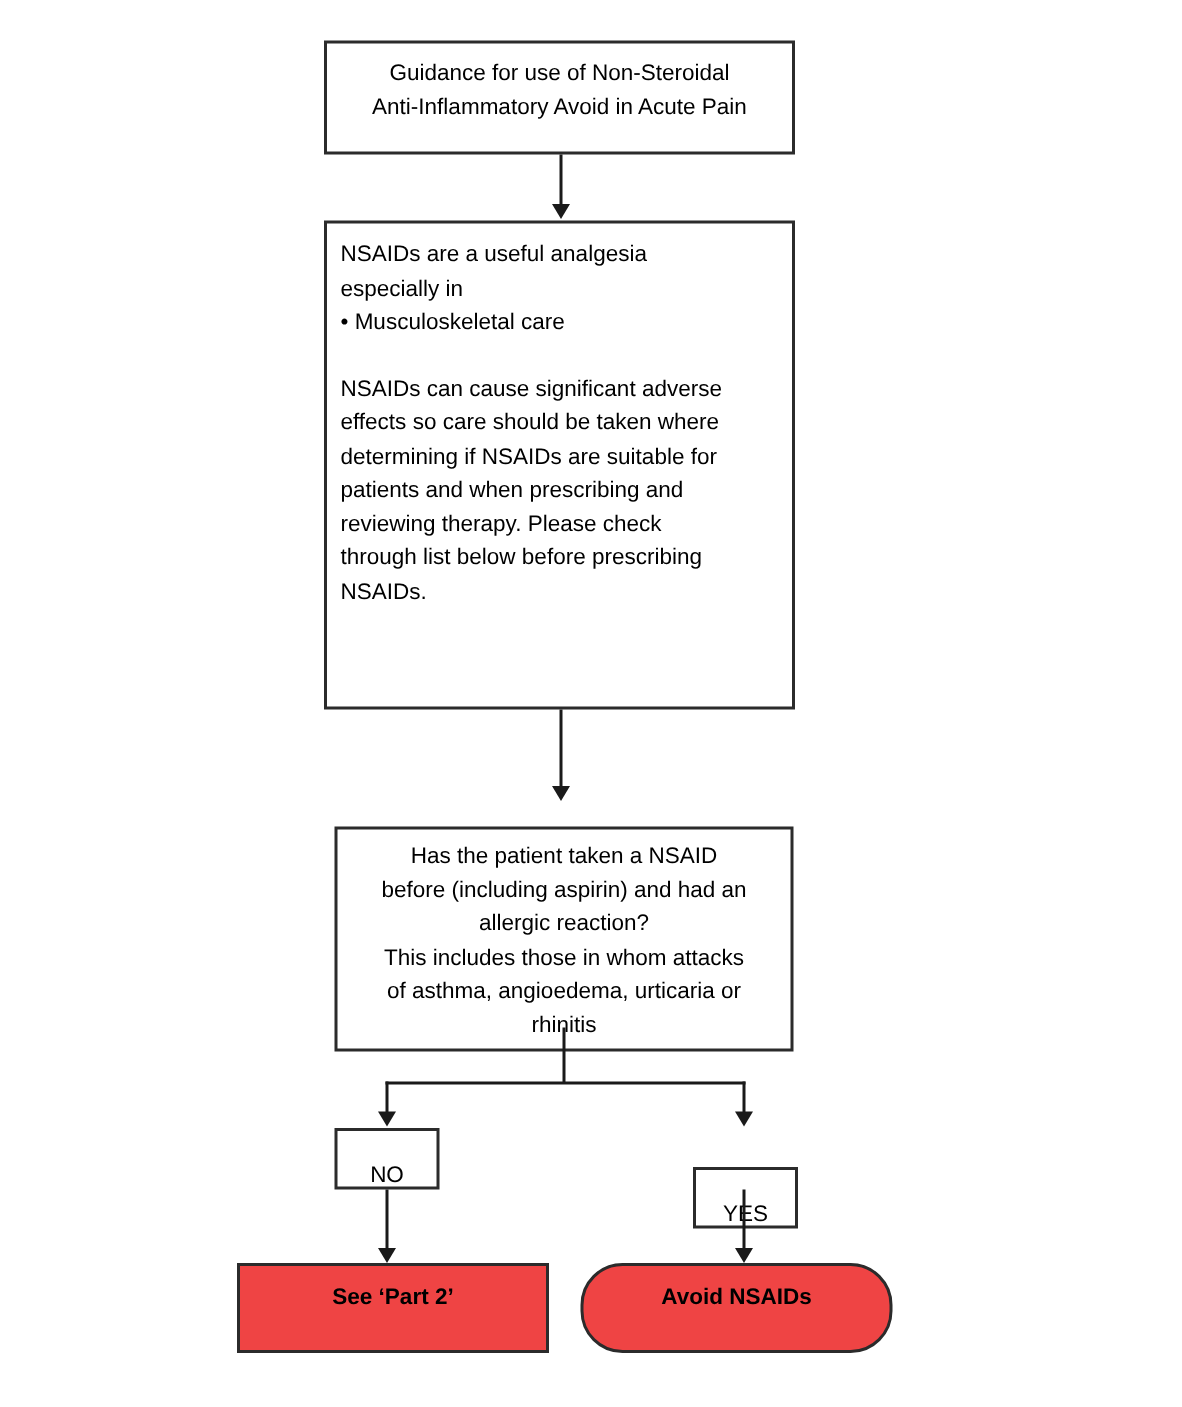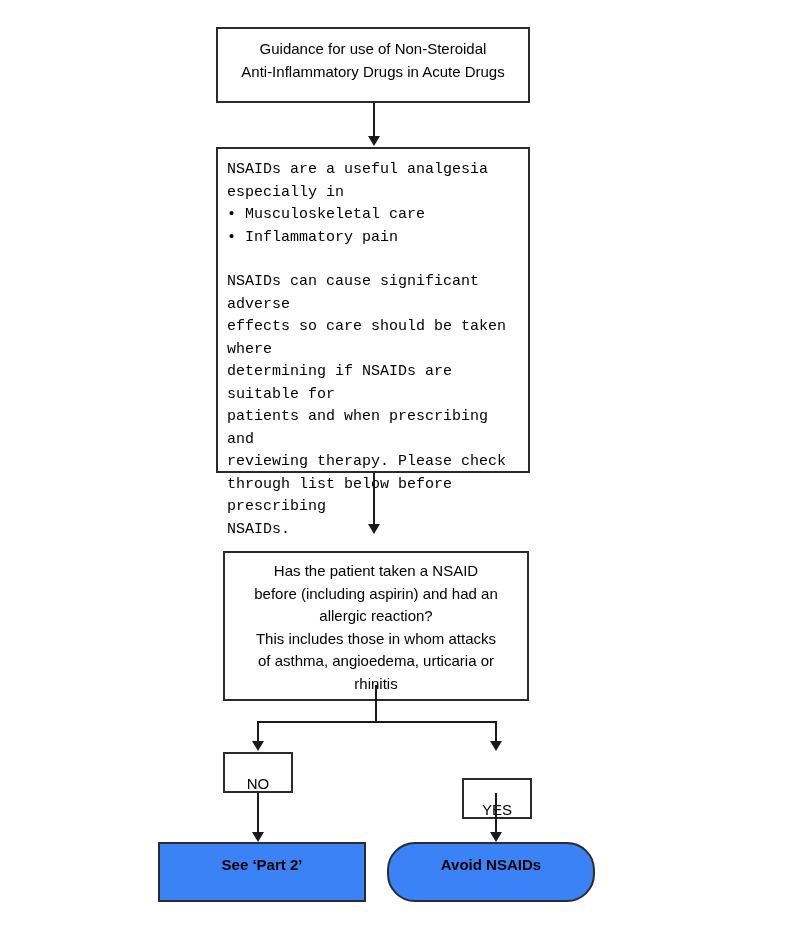--- a/index.html
+++ b/index.html
@@ -45,21 +45,21 @@
 
   
   #box-info {
     left: 216px;
     top: 147px;
     width: 314px;
     height: 326px;
     padding: 10px 8px 0 9px;
     text-align: left;
   }
-  #box-info .para { margin: 0; font-family: Liberation Mono, monospace; }
+  #box-info .para { margin: 0; }
   #box-info .gap { height: 22px; }
 
   
   #box-question {
     left: 223px;
     top: 535px;
     width: 306px;
     height: 150px;
     padding: 7px 6px 0 6px;
     text-align: center;
@@ -80,21 +80,21 @@
     padding-top: 20px;
   }
   #box-no  { left: 223px; top: 752px; }
   #box-yes { left: 462px; top: 752px; margin-top: 26px; }
 
   
   .outcome {
     position: absolute;
     box-sizing: border-box;
     border: 2px solid #2b2b2b;
-    background: #3b82f6;
+    background: #ef4444;
     height: 60px;
     font-size: 15px;
     font-weight: bold;
     line-height: 20px;
     text-align: center;
     padding-top: 11px;
   }
   #box-part2  { left: 158px; top: 842px; width: 208px; }
   #box-avoid  { left: 387px; top: 842px; width: 208px; border-radius: 28px; }
 
@@ -118,31 +118,30 @@
     border-top: 10px solid #1a1a1a;
   }
 </style>
 </head>
 <body>
 
 <div id="canvas">
 
   <div class="node" id="box-title">
     <span class="txt">Guidance for use of Non-Steroidal
-Anti-Inflammatory Drugs in Acute Drugs</span>
+Anti-Inflammatory Avoid in Acute Pain</span>
   </div>
 
   <div class="vline" style="left:373px; top:103px; height:35px;"></div>
   <div class="arrowhead" style="left:368px; top:136px;"></div>
 
   <div class="node" id="box-info">
     <span class="txt para">NSAIDs are a useful analgesia
 especially in</span>
     <span class="txt para">• Musculoskeletal care</span>
-    <span class="txt para">• Inflammatory pain</span>
     <div class="gap"></div>
     <span class="txt para">NSAIDs can cause significant adverse
 effects so care should be taken where
 determining if NSAIDs are suitable for
 patients and when prescribing and
 reviewing therapy. Please check
 through list below before prescribing
 NSAIDs.</span>
   </div>
 

